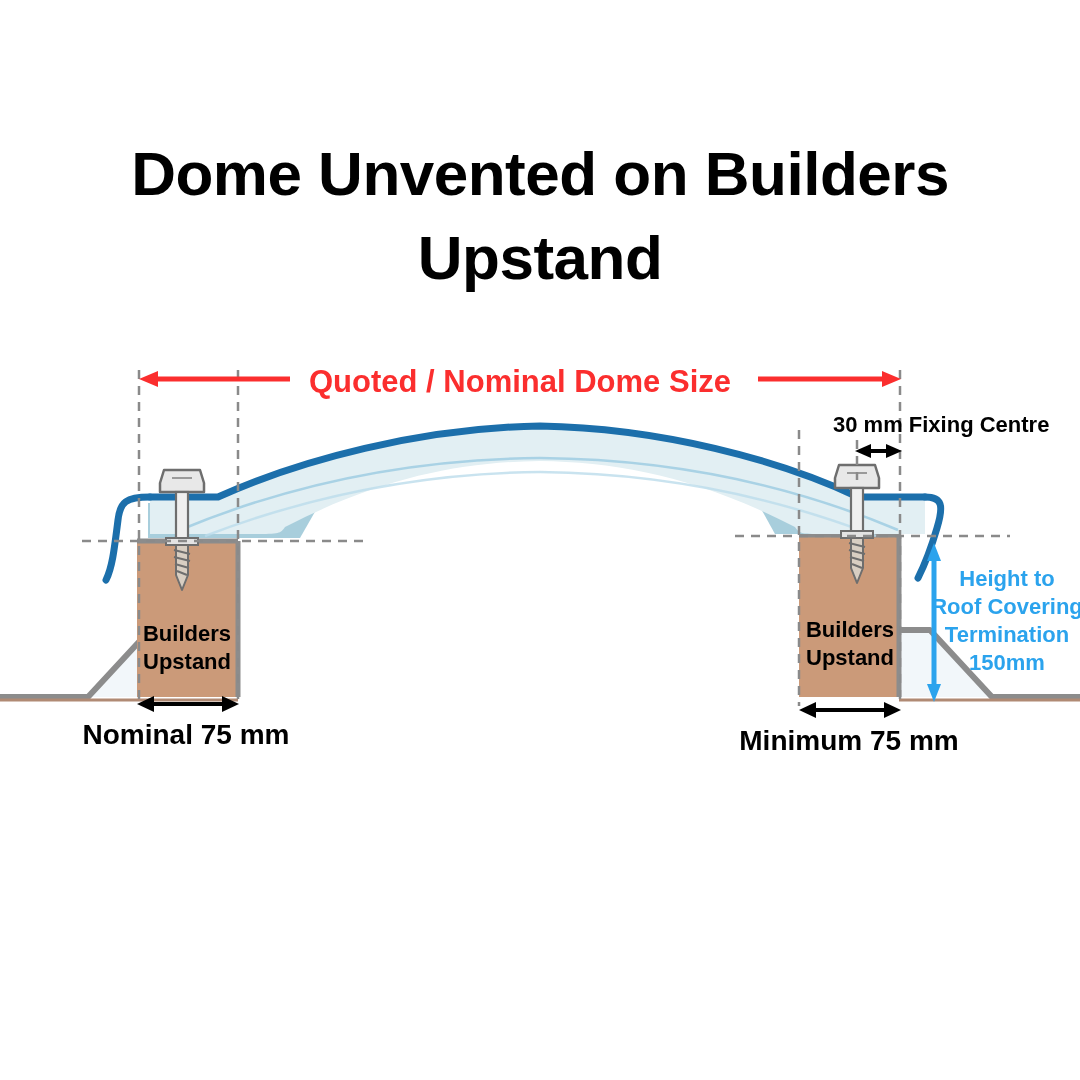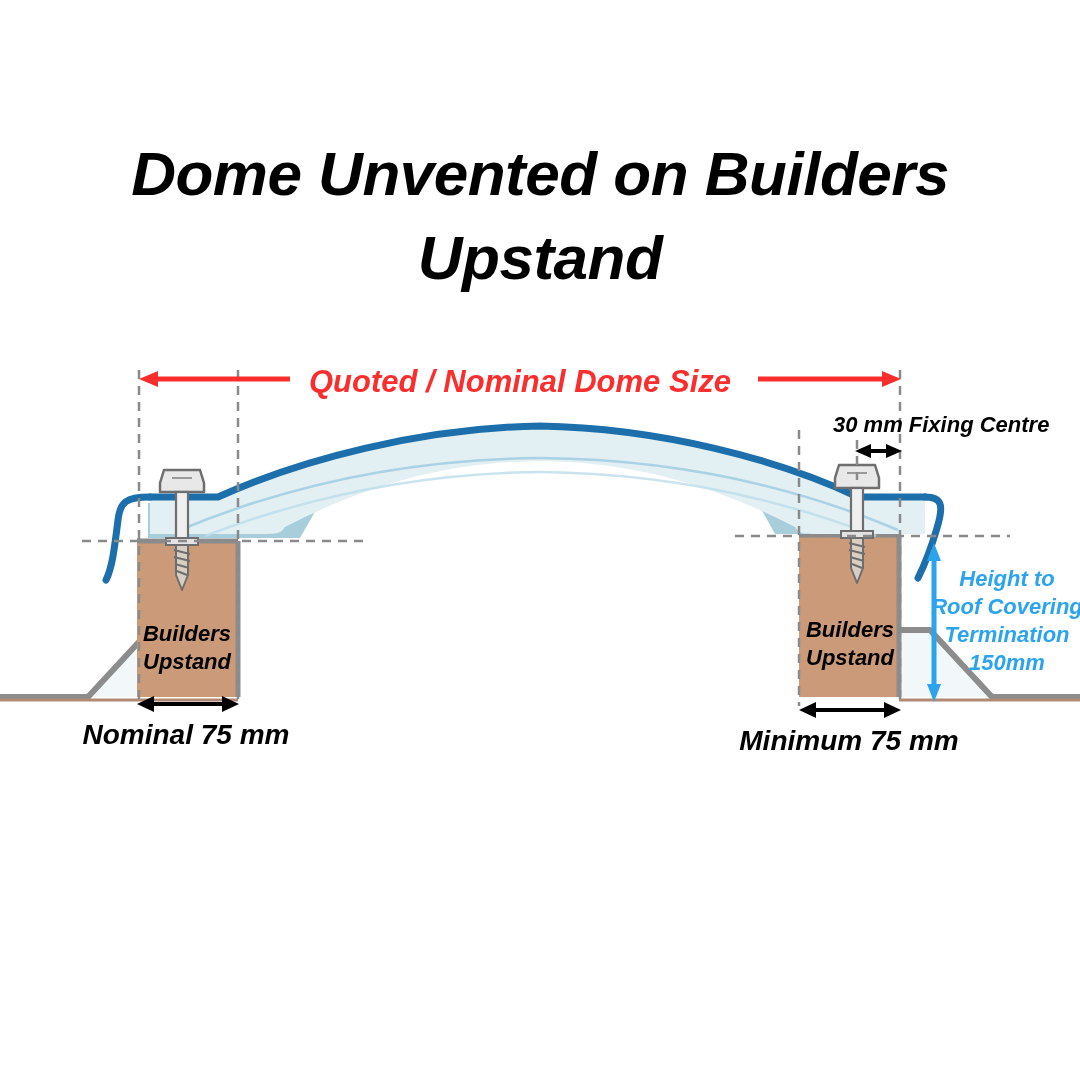--- a/index.html
+++ b/index.html
@@ -13,21 +13,20 @@
     height: 1080px;
     font-family: "Liberation Sans", "DejaVu Sans", sans-serif;
     overflow: hidden;
     position: relative;
   }
   #page {
     position: relative;
     width: 1052px;
     height: 1080px;
     background: #ffffff;
-    font-style: italic;
   }
   #title {
     position: absolute;
     left: 60px;
     top: 132px;
     width: 960px;
     text-align: center;
     font-size: 62px;
     line-height: 1.36;
     font-weight: 700;

